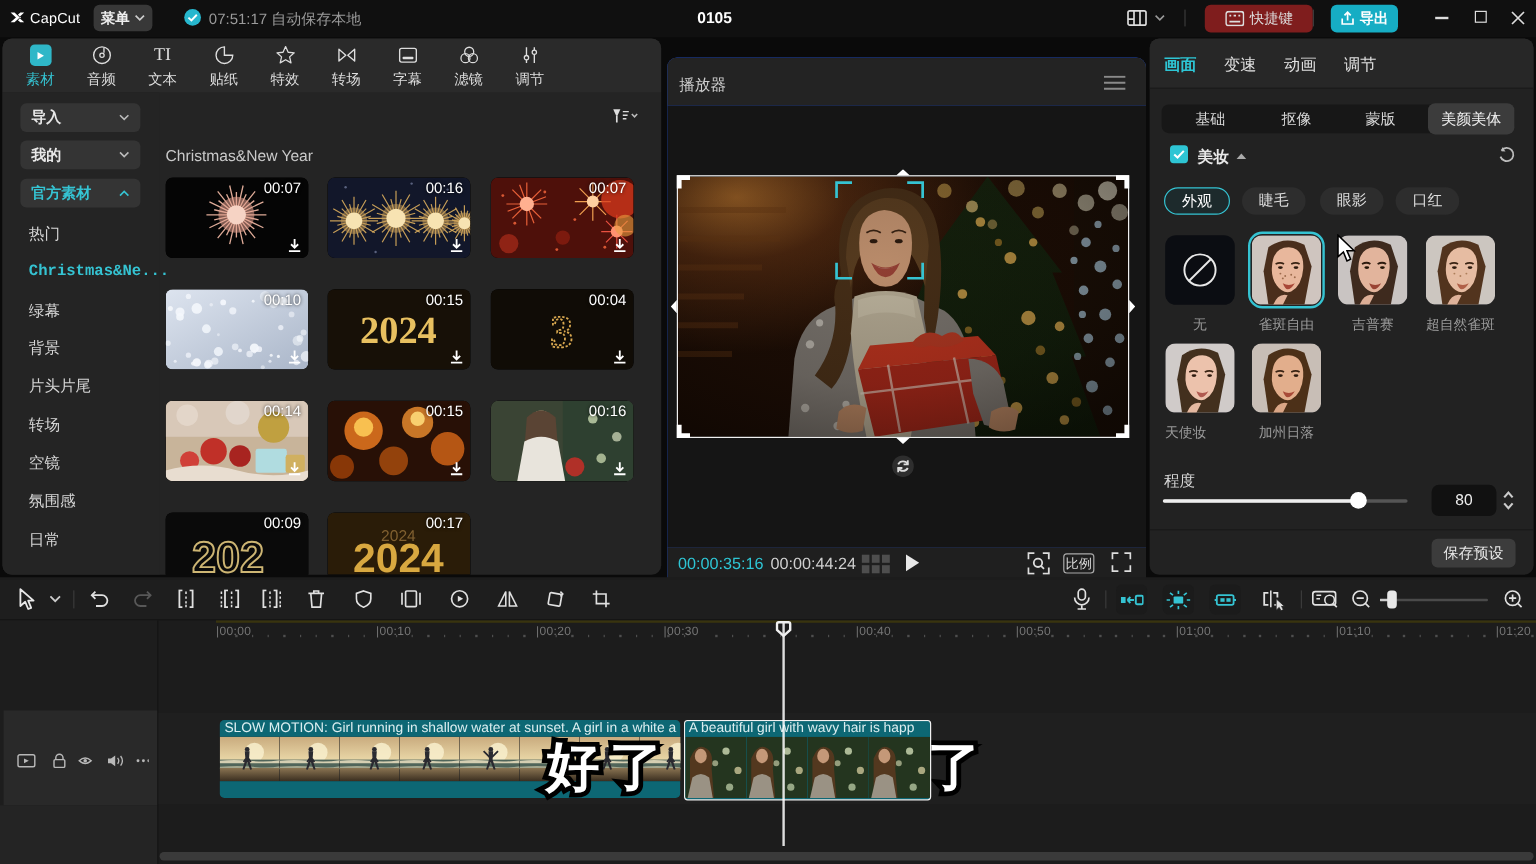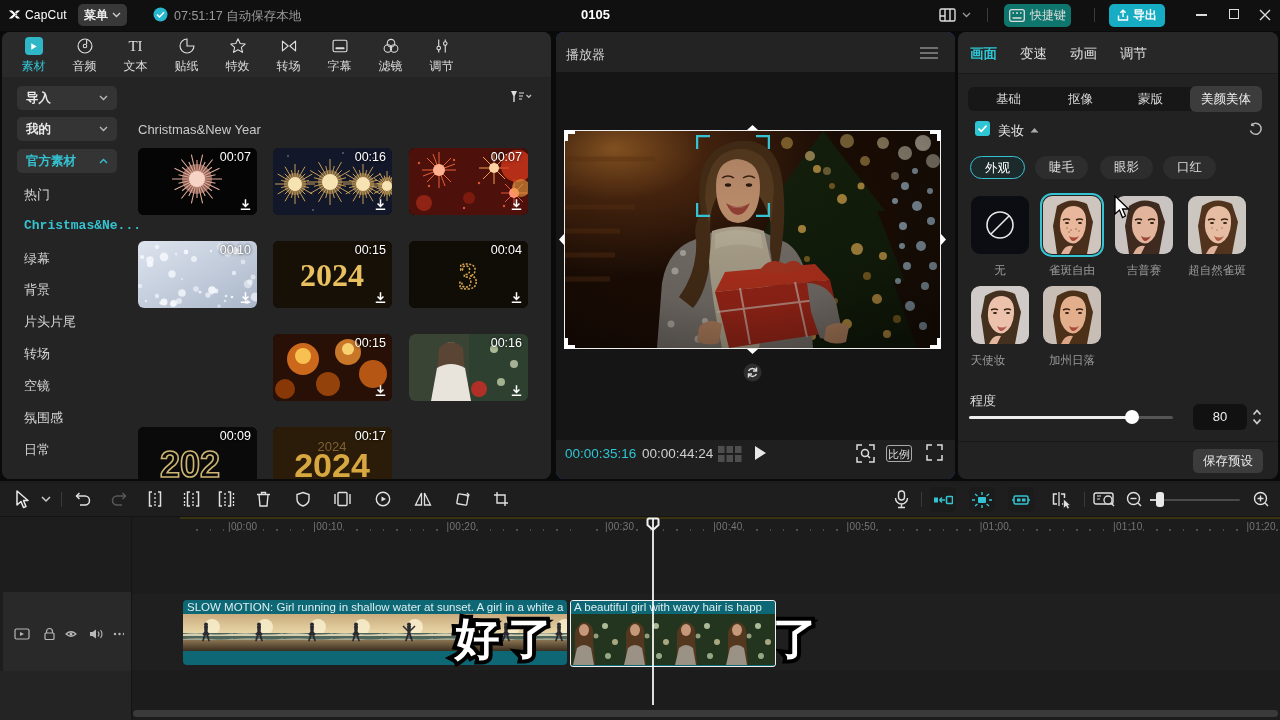--- a/index.html
+++ b/index.html
@@ -4,21 +4,21 @@
 <style>
   * { margin:0; padding:0; box-sizing:border-box; }
   html,body { width:1280px; height:720px; overflow:hidden; background:#0a0a0a; }
   body { font-family:"Liberation Sans", sans-serif; position:relative; }
   .abs { position:absolute; }
   
   #topbar { position:absolute; left:0; top:0; width:1280px; height:31px; background:#101010; }
   .cyan { color:#35c3d2; }
   
   #leftpanel { position:absolute; left:2px; top:32px; width:549px; height:447px; background:#242424; border-radius:8px; overflow:hidden; }
-  #playerpanel { position:absolute; left:556px; top:32px; width:399px; height:447px; background:#1d4ed8; border-radius:8px; overflow:hidden; }
+  #playerpanel { position:absolute; left:556px; top:48px; width:399px; height:447px; background:#1d4ed8; border-radius:8px; overflow:hidden; }
   #rightpanel { position:absolute; left:958px; top:32px; width:320px; height:447px; background:#222222; border-radius:8px; overflow:hidden; }
   #timeline { position:absolute; left:0; top:481px; width:1280px; height:239px; background:#1c1c1c; }
   .ltab { width:51px; display:flex; flex-direction:column; align-items:center; gap:3px; padding-top:1px; }
   .ltab span { font-size:12px; color:#ddd; }
   .ltab span.cyan { color:#35c3d2; }
   .sbtn { position:absolute; left:15px; width:100px; height:24px; background:#343434; border-radius:5px; display:flex; align-items:center; justify-content:space-between; padding:0 9px; }
   .sbtn span { font-size:12.5px; color:#e8e8e8; font-weight:bold; }
   .sbtn span.cyan { color:#35c3d2; }
   .sitem { position:absolute; left:22px; font-size:13px; color:#d5d5d5; }
   .sitem.cyan { color:#35c3d2;font-family:Liberation Mono, monospace; }
@@ -59,21 +59,21 @@
 
     <svg class="abs" style="left:939px;top:7px" width="17" height="16" viewBox="0 0 17 16">
       <rect x="1" y="2" width="15" height="12" rx="1.5" fill="none" stroke="#ddd" stroke-width="1.4"></rect>
       <path d="M6 2 V14 M11 2 V14 M6 9 H1" stroke="#ddd" stroke-width="1.4" fill="none"></path>
     </svg>
     <svg class="abs" style="left:962px;top:12px" width="9" height="6" viewBox="0 0 9 6">
       <path d="M1 1 L4.5 4.5 L8 1" stroke="#999" stroke-width="1.3" fill="none"></path>
     </svg>
     <div class="abs" style="left:987px;top:8px;width:1px;height:14px;background:#3a3a3a;"></div>
 
-    <div class="abs" style="left:1004px;top:4px;width:67px;height:23px;background:#0f766e;border-radius:5px;display:flex;align-items:center;justify-content:center;gap:5px;">
+    <div class="abs" style="left:1004px;top:4px;width:90px;height:23px;background:#7f1d1d;border-radius:5px;display:flex;align-items:center;justify-content:center;gap:5px;">
       <svg width="16" height="13" viewBox="0 0 16 13">
         <rect x="0.7" y="0.7" width="14.6" height="11.6" rx="2" fill="none" stroke="#ddd" stroke-width="1.3"></rect>
         <path d="M3.5 4 H5 M7 4 H9 M11 4 H12.5 M3.5 9 H12.5" stroke="#ddd" stroke-width="1.3"></path>
       </svg>
       <span style="font-size:12px;color:#ddd;">快捷键</span>
     </div>
     <div class="abs" style="left:1094px;top:8px;width:1px;height:14px;background:#3a3a3a;"></div>
 
     <div class="abs" style="left:1109px;top:4px;width:56px;height:23px;background:#16adc4;border-radius:5px;display:flex;align-items:center;justify-content:center;gap:4px;">
       <svg width="12" height="13" viewBox="0 0 12 13">
@@ -341,20 +341,38 @@
     <div class="thumb" style="left:407px;top:209px;">
       <svg width="119" height="67" viewBox="0 0 119 67">
         <rect width="119" height="67" fill="#100c06"></rect>
       <text x="59" y="48" text-anchor="middle" font-family="Liberation Serif" font-size="38" font-weight="bold" fill="none" stroke="#d8a850" stroke-width="1.5" stroke-dasharray="2 1.5">3</text>
       </svg>
       <div class="dur">00:04</div><svg class="dl" width="13" height="13" viewBox="0 0 11 11">
         <path d="M5.5 1 V7 M3 4.7 L5.5 7.2 L8 4.7 M1.5 9.5 H9.5" stroke="#fff" stroke-width="1.3" fill="none"></path>
       </svg>
     </div>
 
+    <div class="thumb" style="left:136px;top:302px;">
+      <svg width="119" height="67" viewBox="0 0 119 67">
+        <rect width="119" height="67" fill="#c8b49a"></rect>
+      <rect x="0" y="0" width="119" height="30" fill="#d8c8b8"></rect>
+      <circle cx="18" cy="12" r="9" fill="#e8dcd0" opacity="0.7"></circle>
+        <circle cx="60" cy="10" r="10" fill="#e8e0d8" opacity="0.6"></circle>
+      <circle cx="90" cy="22" r="13" fill="#c0a040"></circle>
+        <circle cx="40" cy="42" r="11" fill="#c03028"></circle>
+        <circle cx="62" cy="46" r="9" fill="#a82420"></circle>
+        <circle cx="20" cy="50" r="8" fill="#d04038"></circle>
+      <rect x="75" y="40" width="26" height="20" rx="2" fill="#b0dce0"></rect>
+        <rect x="100" y="45" width="16" height="15" rx="2" fill="#d0b060"></rect>
+      <path d="M0 58 Q30 50 60 58 T119 58 V67 H0 Z" fill="#e8ddd0"></path>
+      </svg>
+      <div class="dur">00:14</div><svg class="dl" width="13" height="13" viewBox="0 0 11 11">
+        <path d="M5.5 1 V7 M3 4.7 L5.5 7.2 L8 4.7 M1.5 9.5 H9.5" stroke="#fff" stroke-width="1.3" fill="none"></path>
+      </svg>
+    </div>
     <div class="thumb" style="left:271px;top:302px;">
       <svg width="119" height="67" viewBox="0 0 119 67">
         <rect width="119" height="67" fill="#281006"></rect>
       <circle cx="30" cy="25" r="16" fill="#e87820" opacity="0.85"></circle>
         <circle cx="30" cy="22" r="8" fill="#f8c050"></circle>
       <circle cx="75" cy="18" r="13" fill="#f09030" opacity="0.8"></circle>
         <circle cx="75" cy="15" r="6" fill="#f8d070"></circle>
       <circle cx="100" cy="40" r="14" fill="#d86818" opacity="0.8"></circle>
         <circle cx="55" cy="50" r="12" fill="#c05810" opacity="0.7"></circle>
       <circle cx="12" cy="55" r="10" fill="#b04808" opacity="0.7"></circle>
@@ -587,21 +605,21 @@
 
     <div class="abs" style="left:10px;top:55px;width:294px;height:24px;background:#171717;border-radius:6px;"></div>
     <div class="abs" style="left:38px;top:59px;font-size:12.5px;color:#d8d8d8;">基础</div>
     <div class="abs" style="left:110px;top:59px;font-size:12.5px;color:#d8d8d8;">抠像</div>
     <div class="abs" style="left:180px;top:59px;font-size:12.5px;color:#d8d8d8;">蒙版</div>
     <div class="abs" style="left:232px;top:54px;width:72px;height:26px;background:#3c3c3c;border-radius:6px;text-align:center;line-height:26px;font-size:12.5px;color:#f0f0f0;">美颜美体</div>
 
     <div class="abs" style="left:17px;top:89px;width:15px;height:15px;background:#2ec5d4;border-radius:3px;"><svg width="15" height="15" viewBox="0 0 15 15">
         <path d="M3.5 7.7 L6.3 10.3 L11.5 4.7" stroke="#fff" stroke-width="1.7" fill="none"></path>
       </svg></div>
-    <div class="abs" style="left:40px;top:90px;font-size:13px;color:#e8e8e8;font-weight:normal;">美妆</div>
+    <div class="abs" style="left:40px;top:90px;font-size:13px;color:#e8e8e8;font-weight:bold;">美妆</div>
     <svg class="abs" style="left:72px;top:95px" width="9" height="6" viewBox="0 0 9 6">
       <path d="M0.5 5.5 L4.5 1 L8.5 5.5 Z" fill="#aaa"></path>
     </svg>
     <svg class="abs" style="left:290px;top:89px" width="15" height="15" viewBox="0 0 15 15">
       <path d="M3.2 4.5 A5.5 5.5 0 1 1 2.4 9.5" stroke="#bbb" stroke-width="1.5" fill="none"></path>
       <path d="M3.8 1.5 L3.2 5 L6.6 5.2" fill="#bbb" stroke="none"></path>
     </svg>
 
     <div class="abs pill" style="left:12px;top:124px;border:1.5px solid #35c3d2;background:#1d2a2c;color:#fff;">外观</div>
     <div class="abs pill" style="left:77px;top:124px;background:#2d2d2d;color:#ddd;">睫毛</div>
@@ -814,21 +832,21 @@
     <div class="abs" style="left:1156px;top:11px;width:8px;height:15px;background:#e8e8e8;border-radius:3px;"></div>
     <svg class="abs" style="left:1253px;top:10px" width="16" height="16" viewBox="0 0 16 16">
       <circle cx="7.5" cy="7.5" r="6" stroke="#e0e0e0" stroke-width="1.4" fill="none"></circle>
       <path d="M4.5 7.5 H10.5 M7.5 4.5 V10.5" stroke="#e0e0e0" stroke-width="1.4"></path>
       <path d="M12 12 L15 15" stroke="#e0e0e0" stroke-width="1.4"></path>
     </svg>
 
     <div class="abs" style="left:0;top:35px;width:1280px;height:1px;background:#141414;"></div>
     <div class="abs" style="left:180px;top:36px;width:1100px;height:1.5px;background:#39340f;"></div>
     <div id="ruler" class="abs" style="left:0;top:38px;width:1280px;height:16px;">
-      <div class="rlab" style="left: 180px; margin-left: 48px;">|00:00</div>
+      <div class="rlab" style="left: 180px;">|00:00</div>
       <div class="rtick" style="left: 196.33px;"></div>
       <div class="rtick" style="left: 209.66px;"></div>
       <div class="rtick" style="left: 222.99px;"></div>
       <div class="rtick" style="left: 236.32px;"></div>
       <div class="rtick" style="left: 249.65px;"></div>
       <div class="rtick" style="left: 262.98px;"></div>
       <div class="rtick" style="left: 276.31px;"></div>
       <div class="rtick" style="left: 289.64px;"></div>
       <div class="rtick" style="left: 302.97px;"></div>
       <div class="rlab" style="left: 313.3px;">|00:10</div>
@@ -844,21 +862,21 @@
       <div class="rlab" style="left: 446.6px;">|00:20</div>
       <div class="rtick" style="left: 462.93px;"></div>
       <div class="rtick" style="left: 476.26px;"></div>
       <div class="rtick" style="left: 489.59px;"></div>
       <div class="rtick" style="left: 502.92px;"></div>
       <div class="rtick" style="left: 516.25px;"></div>
       <div class="rtick" style="left: 529.58px;"></div>
       <div class="rtick" style="left: 542.91px;"></div>
       <div class="rtick" style="left: 556.24px;"></div>
       <div class="rtick" style="left: 569.57px;"></div>
-      <div class="rlab" style="left: 605px;">|00:30</div>
+      <div class="rlab" style="left: 553px;">|00:30</div>
       <div class="rtick" style="left: 596.23px;"></div>
       <div class="rtick" style="left: 609.56px;"></div>
       <div class="rtick" style="left: 622.89px;"></div>
       <div class="rtick" style="left: 636.22px;"></div>
       <div class="rtick" style="left: 649.55px;"></div>
       <div class="rtick" style="left: 662.88px;"></div>
       <div class="rtick" style="left: 676.21px;"></div>
       <div class="rtick" style="left: 689.54px;"></div>
       <div class="rtick" style="left: 702.87px;"></div>
       <div class="rlab" style="left: 713.2px;">|00:40</div>

